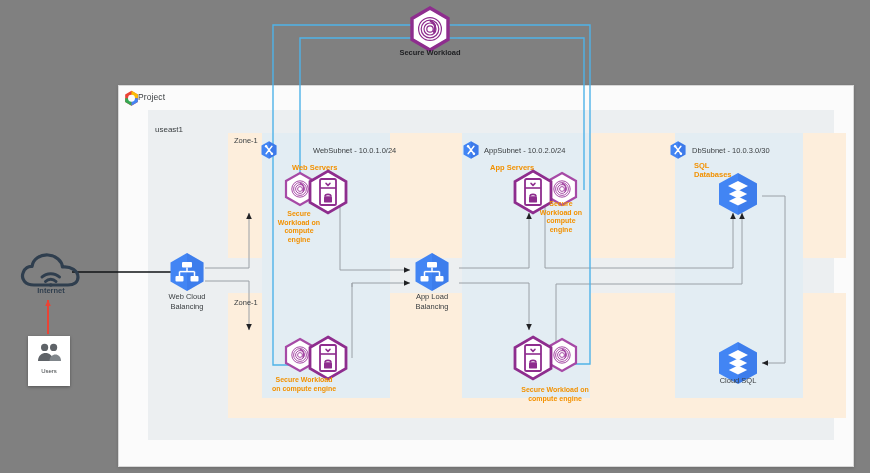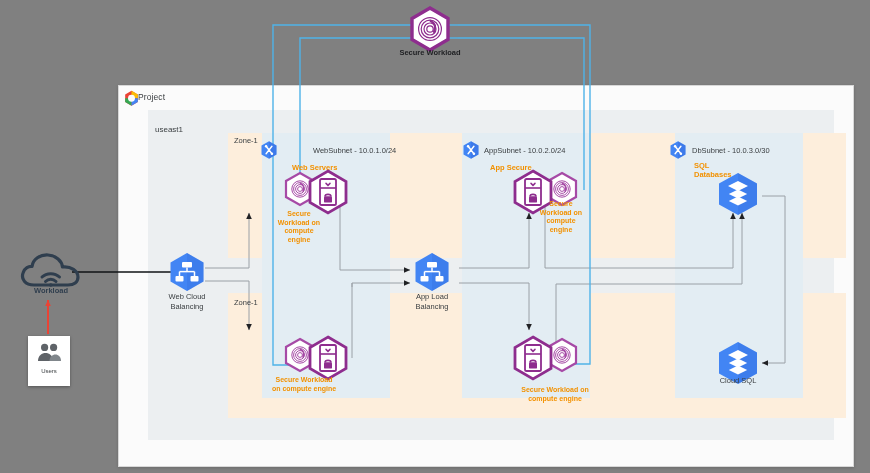--- a/index.html
+++ b/index.html
@@ -218,21 +218,21 @@
     <path d="M8.5 7.5 L15.5 16.5 M15.5 7.5 L8.5 16.5" stroke="#fff" stroke-width="1.7" stroke-linecap="round" fill="none"></path>
     <circle cx="8.5" cy="7.5" r="1.5" fill="#fff"></circle>
     <circle cx="15.5" cy="16.5" r="1.5" fill="#fff"></circle>
   </svg>
 
   <div class="abs subnet-title" id="websubnet-title">WebSubnet - 10.0.1.0/24</div>
   <div class="abs subnet-title" id="appsubnet-title">AppSubnet - 10.0.2.0/24</div>
   <div class="abs subnet-title" id="dbsubnet-title">DbSubnet - 10.0.3.0/30</div>
 
   <div class="abs tier-caption" id="web-servers-cap">Web Servers</div>
-  <div class="abs tier-caption" id="app-servers-cap">App Secure</div>
+  <div class="abs tier-caption" id="app-servers-cap">App Servers</div>
   <div class="abs tier-caption" id="sql-db-cap">
     <div>SQL</div>
     <div>Databases</div>
   </div>
 
   <svg class="abs" style="left:406px;top:6px;width:48px;height:46px;" viewBox="0 0 48 46">
     <path d="M24 2 L42 12.5 L42 33.5 L24 44 L6 33.5 L6 12.5 Z" fill="#ffffff" stroke="#8e2d8e" stroke-width="3.4"></path>
     <g fill="none" stroke="#8e2d8e" stroke-width="1.2">
       <circle cx="24" cy="23" r="3.2"></circle>
       <circle cx="24" cy="23" r="6"></circle>
@@ -247,21 +247,21 @@
   <svg class="abs" style="left:18px;top:252px;width:66px;height:40px;" viewBox="0 0 66 40">
     <path d="M16 33 C7 33 3 27 5 21 C6.5 16 11 14 14 14.5
              C15 7 22 2.5 30 3 C38 3.5 44 9 44.5 15
              C53 14 60 19 60 25 C60 30 56 33 50 33 Z" fill="none" stroke="#2f3e4e" stroke-width="3.2" stroke-linejoin="round" stroke-linecap="round"></path>
     <g fill="none" stroke="#2f3e4e" stroke-linecap="round">
       <path d="M24 25 C28.5 20.5 37 20.5 41.5 25" stroke-width="3"></path>
       <path d="M27.5 29.5 C30.5 26.5 35 26.5 38 29.5" stroke-width="3"></path>
       <circle cx="32.8" cy="33" r="1.8" fill="#2f3e4e" stroke="none"></circle>
     </g>
   </svg>
-  <div class="abs" id="internet-label">Workload</div>
+  <div class="abs" id="internet-label">Internet</div>
 
   <div class="abs" id="users-card"></div>
   <svg class="abs" style="left:36px;top:342px;width:26px;height:22px;" viewBox="0 0 26 22">
     <circle cx="8.6" cy="5.4" r="3.6" fill="#5f6368"></circle>
     <circle cx="17.6" cy="5.4" r="3.6" fill="#5f6368"></circle>
     <path d="M2 19 C2 13.4 6 11 9.6 11 C13.2 11 17 13.4 17 19 Z" fill="#5f6368"></path>
     <path d="M13.5 19 C13.5 14.6 16.5 12.4 19.4 12.4 C22.3 12.4 25 14.6 25 19 Z" fill="#80868b"></path>
   </svg>
   <div class="abs" id="users-label">Users</div>
 

